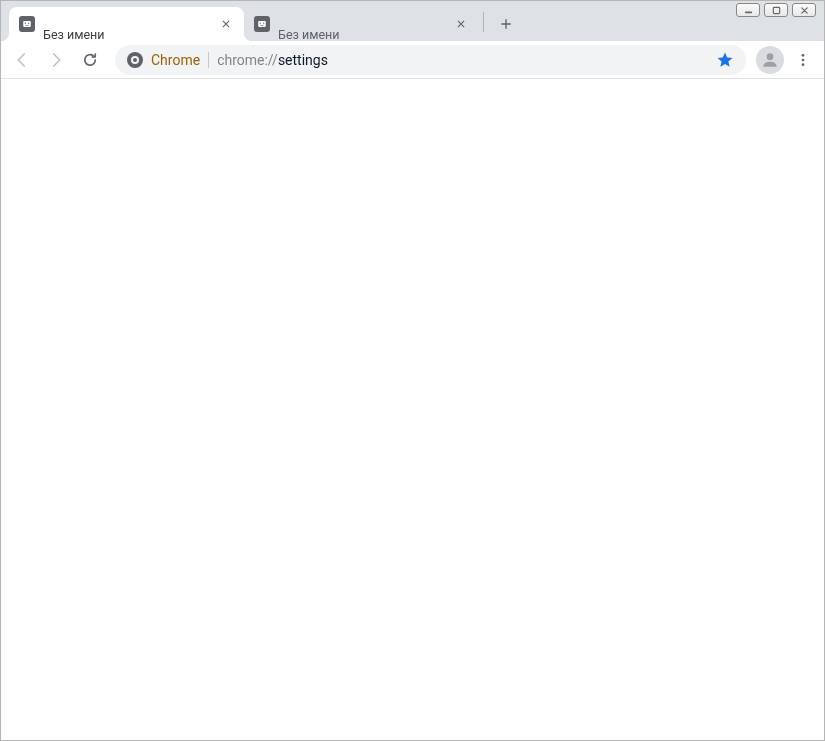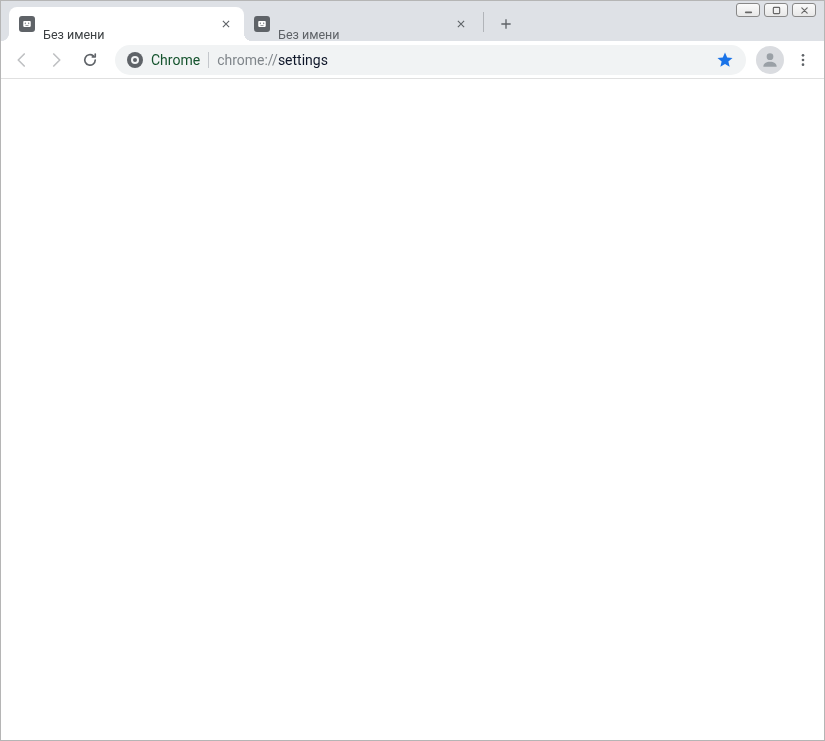--- a/index.html
+++ b/index.html
@@ -204,21 +204,21 @@
       position: absolute;
       top: 6px;
       left: 6px;
       width: 4px;
       height: 4px;
       background: #5f6368;
       border-radius: 50%;
       z-index: 1;
     }
     .omnibox-label {
-      color: #14532d;
+      color: #a16207;
       font-size: 14px;
     }
     .omnibox-divider {
       width: 1px;
       height: 16px;
       background: #c4c7cc;
     }
     .omnibox-url {
       flex: 1;
       color: #80868b;

